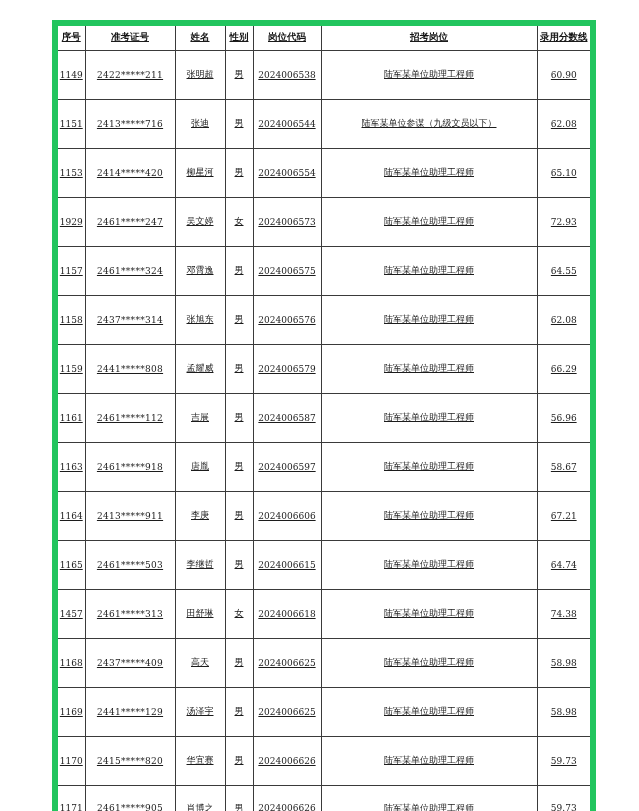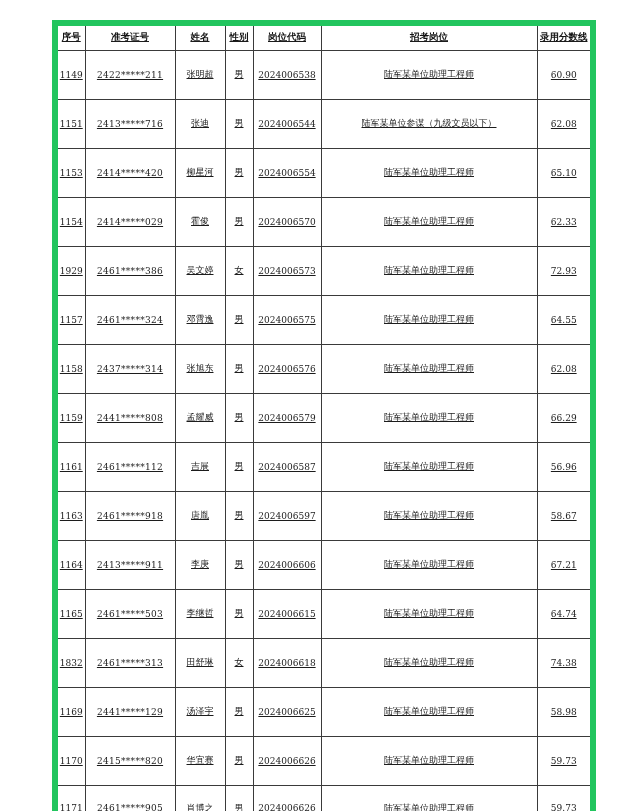--- a/index.html
+++ b/index.html
@@ -107,31 +107,22 @@
         <tr>
           <td class="col-serial">1153</td>
           <td class="col-ticket">2414*****420</td>
           <td class="col-name">柳星河</td>
           <td class="col-gender">男</td>
           <td class="col-code">2024006554</td>
           <td class="col-position">陆军某单位助理工程师</td>
           <td class="col-score">65.10</td>
         </tr>
         <tr>
-          <td class="col-serial">1154</td>
-          <td class="col-ticket">2414*****029</td>
-          <td class="col-name">霍俊</td>
-          <td class="col-gender">男</td>
-          <td class="col-code">2024006570</td>
-          <td class="col-position">陆军某单位助理工程师</td>
-          <td class="col-score">62.33</td>
-        </tr>
-        <tr>
           <td class="col-serial">1929</td>
-          <td class="col-ticket">2461*****386</td>
+          <td class="col-ticket">2461*****247</td>
           <td class="col-name">吴文婷</td>
           <td class="col-gender">女</td>
           <td class="col-code">2024006573</td>
           <td class="col-position">陆军某单位助理工程师</td>
           <td class="col-score">72.93</td>
         </tr>
         <tr>
           <td class="col-serial">1157</td>
           <td class="col-ticket">2461*****324</td>
           <td class="col-name">邓霄逸</td>
@@ -188,27 +179,36 @@
         <tr>
           <td class="col-serial">1165</td>
           <td class="col-ticket">2461*****503</td>
           <td class="col-name">李继哲</td>
           <td class="col-gender">男</td>
           <td class="col-code">2024006615</td>
           <td class="col-position">陆军某单位助理工程师</td>
           <td class="col-score">64.74</td>
         </tr>
         <tr>
-          <td class="col-serial">1832</td>
+          <td class="col-serial">1457</td>
           <td class="col-ticket">2461*****313</td>
           <td class="col-name">田舒琳</td>
           <td class="col-gender">女</td>
           <td class="col-code">2024006618</td>
           <td class="col-position">陆军某单位助理工程师</td>
           <td class="col-score">74.38</td>
+        </tr>
+        <tr>
+          <td class="col-serial">1168</td>
+          <td class="col-ticket">2437*****409</td>
+          <td class="col-name">高天</td>
+          <td class="col-gender">男</td>
+          <td class="col-code">2024006625</td>
+          <td class="col-position">陆军某单位助理工程师</td>
+          <td class="col-score">58.98</td>
         </tr>
         <tr>
           <td class="col-serial">1169</td>
           <td class="col-ticket">2441*****129</td>
           <td class="col-name">汤泽宇</td>
           <td class="col-gender">男</td>
           <td class="col-code">2024006625</td>
           <td class="col-position">陆军某单位助理工程师</td>
           <td class="col-score">58.98</td>
         </tr>

